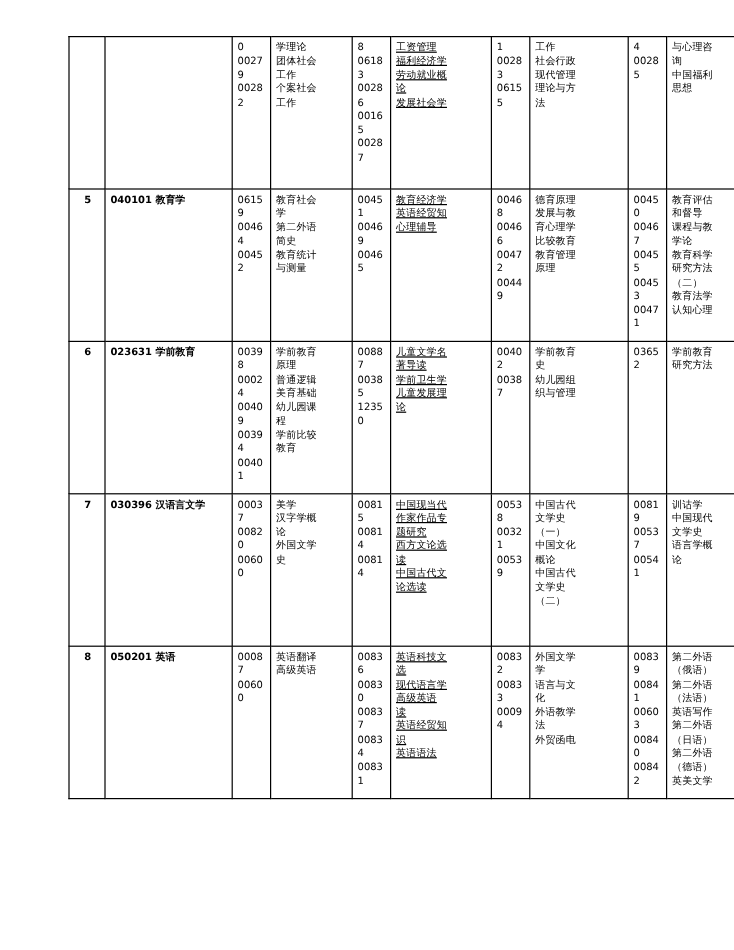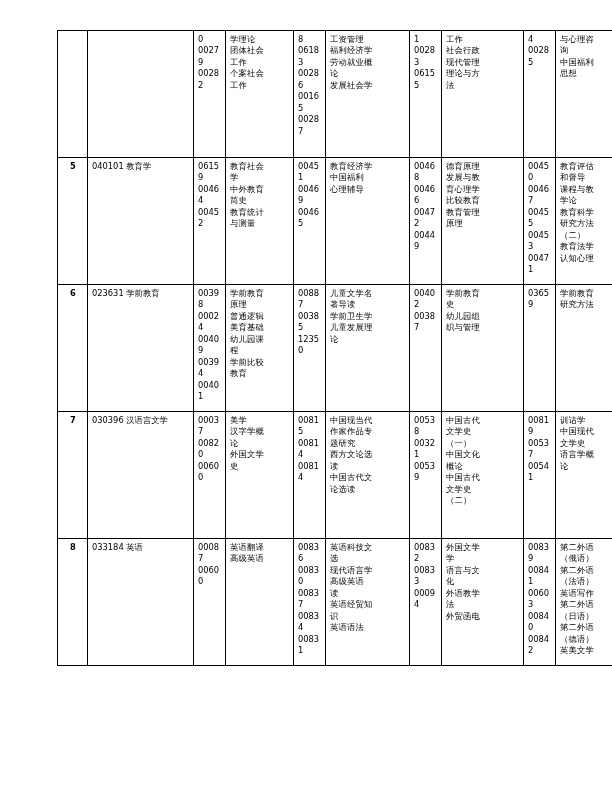--- a/index.html
+++ b/index.html
@@ -38,28 +38,28 @@
   td.c-no {
     width: 22px;
     text-align: center;
     vertical-align: middle;
     font-weight: bold;
     font-size: 9px;
   }
   td.c-major {
     width: 98px;
     vertical-align: middle;
-    font-weight: normal;
+    font-weight: bold;
     font-size: 9px;
     padding-left: 6px;
   }
   td.c-code1 { width: 24px; }
   td.c-name1 { width: 60px; }
   td.c-code2 { width: 24px; }
-  td.c-name2 { width: 76px; }
+  td.c-name2 { width: 76px; text-decoration: underline; }
   td.c-code3 { width: 24px; }
   td.c-name3 { width: 74px; }
   td.c-code4 { width: 24px; }
   td.c-name4 { width: 72px; }
   .codecell, .namecell {
     white-space: pre-line;
   }
   .namecell { letter-spacing: 0.2px; margin-top: 41px; }
   .codecell { letter-spacing: 0px; }
   .row-tall td { height: 120px; }
@@ -119,32 +119,32 @@
         <td class="c-no">5</td>
         <td class="c-major">040101 教育学</td>
         <td class="c-code1 codecell">0615
 9
 0046
 4
 0045
 2</td>
         <td class="c-name1 namecell">教育社会
 学
-中外教育
+第二外语
 简史
 教育统计
 与测量</td>
         <td class="c-code2 codecell">0045
 1
 0046
 9
 0046
 5</td>
         <td class="c-name2 namecell">教育经济学
-中国福利
+英语经贸知
 心理辅导</td>
         <td class="c-code3 codecell">0046
 8
 0046
 6
 0047
 2
 0044
 9</td>
         <td class="c-name3 namecell">德育原理
@@ -207,21 +207,21 @@
 论</td>
         <td class="c-code3 codecell">0040
 2
 0038
 7</td>
         <td class="c-name3 namecell">学前教育
 史
 幼儿园组
 织与管理</td>
         <td class="c-code4 codecell">0365
-9</td>
+2</td>
         <td class="c-name4 namecell">学前教育
 研究方法</td>
       </tr>
       <tr class="row-tall">
         <td class="c-no">7</td>
         <td class="c-major">030396 汉语言文学</td>
         <td class="c-code1 codecell">0003
 7
 0082
 0
@@ -266,21 +266,21 @@
 0054
 1</td>
         <td class="c-name4 namecell">训诂学
 中国现代
 文学史
 语言学概
 论</td>
       </tr>
       <tr class="row-tall">
         <td class="c-no">8</td>
-        <td class="c-major">033184 英语</td>
+        <td class="c-major">050201 英语</td>
         <td class="c-code1 codecell">0008
 7
 0060
 0</td>
         <td class="c-name1 namecell">英语翻译
 高级英语</td>
         <td class="c-code2 codecell">0083
 6
 0083
 0

